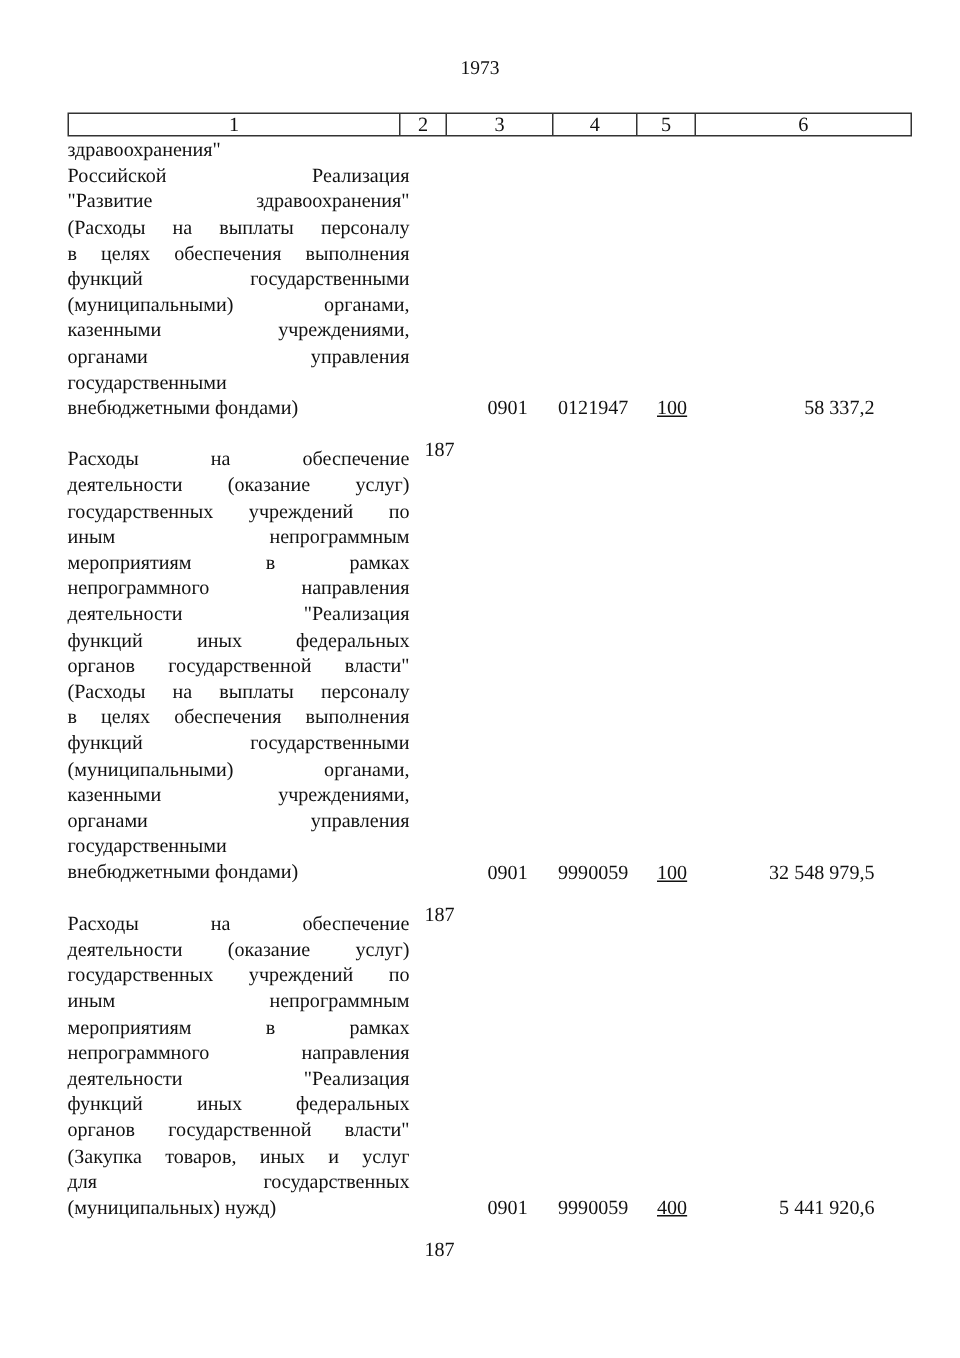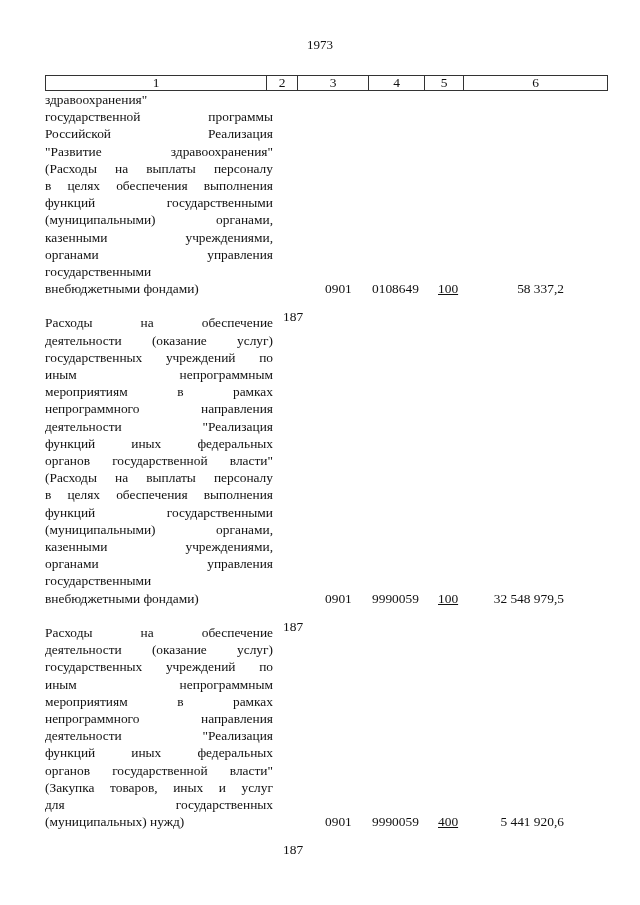--- a/index.html
+++ b/index.html
@@ -11,57 +11,56 @@
   .header-table .hc { display:flex; align-items:center; justify-content:center; border-right:1px solid #333; line-height:14px; }
   .header-table .hc:last-child { border-right:none; }
   .rows { position:absolute; top:91px; left:45px; width:563px; }
   .row { position:relative; }
   .desc { width:228px; font-size:13.4px; line-height:17.2px; text-align:justify; text-align-last:left; margin-left:0; }
   .desc span { display:block; text-align:justify; text-align-last:justify; }
   .desc span.last { text-align-last:left; }
   .vals { position:absolute; bottom:0; left:0; width:563px; height:17px; font-size:13.4px; line-height:17px; }
   .vals div { position:absolute; top:0; }
   .c2 { left:238px;margin-top:28px; } .c3 { left:280px; } .c4 { left:327px; } .c5 { left:393px;text-decoration:underline; }
-  .c6 { right:44px; text-align:center; }
+  .c6 { right:25px; text-align:center; }
   .gap { height:17px; }
 </style>
 </head>
 <body>
 
 <div class="page-number">1973</div>
 
 <div class="header-table">
   <div class="hc" style="width:220px">1</div>
   <div class="hc" style="width:30px">2</div>
   <div class="hc" style="width:70px">3</div>
   <div class="hc" style="width:55px">4</div>
   <div class="hc" style="width:38px">5</div>
   <div class="hc" style="flex:1">6</div>
 </div>
 
 <div class="rows">
   <div class="row">
     <div class="desc">
         <span class="last">здравоохранения"</span>
-        <span>государственной программы</span>
         <span>Российской Реализация</span>
         <span>"Развитие здравоохранения"</span>
         <span>(Расходы на выплаты персоналу</span>
         <span>в целях обеспечения выполнения</span>
         <span>функций государственными</span>
         <span>(муниципальными) органами,</span>
         <span>казенными учреждениями,</span>
         <span>органами управления</span>
         <span class="last">государственными</span>
         <span class="last">внебюджетными фондами)</span>
       </div>
     <div class="vals">
       <div class="c2">187</div>
       <div class="c3">0901</div>
-      <div class="c4">0108649</div>
+      <div class="c4">0121947</div>
       <div class="c5">100</div>
       <div class="c6">58 337,2</div>
     </div>
   </div>
   <div class="gap"></div>
   <div class="row">
     <div class="desc">
         <span>Расходы на обеспечение</span>
         <span>деятельности (оказание услуг)</span>
         <span>государственных учреждений по</span>

